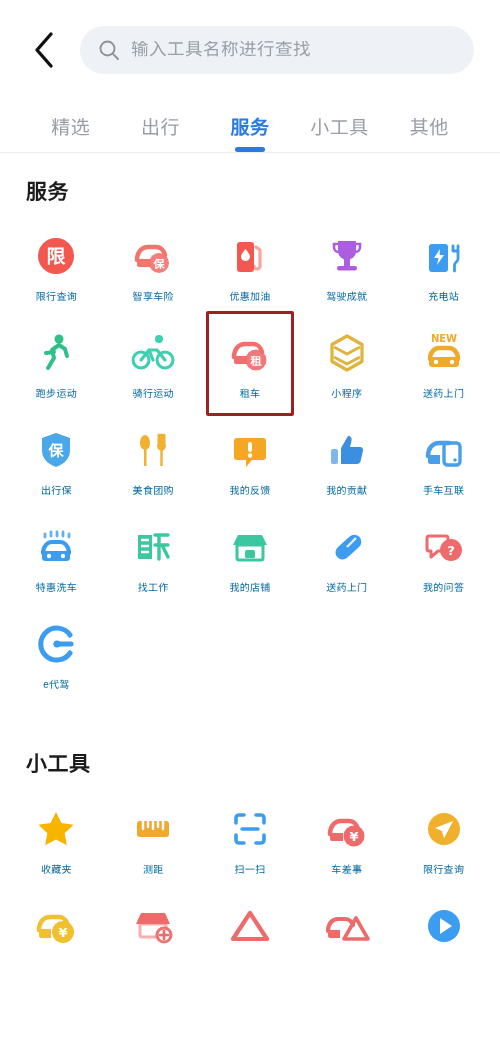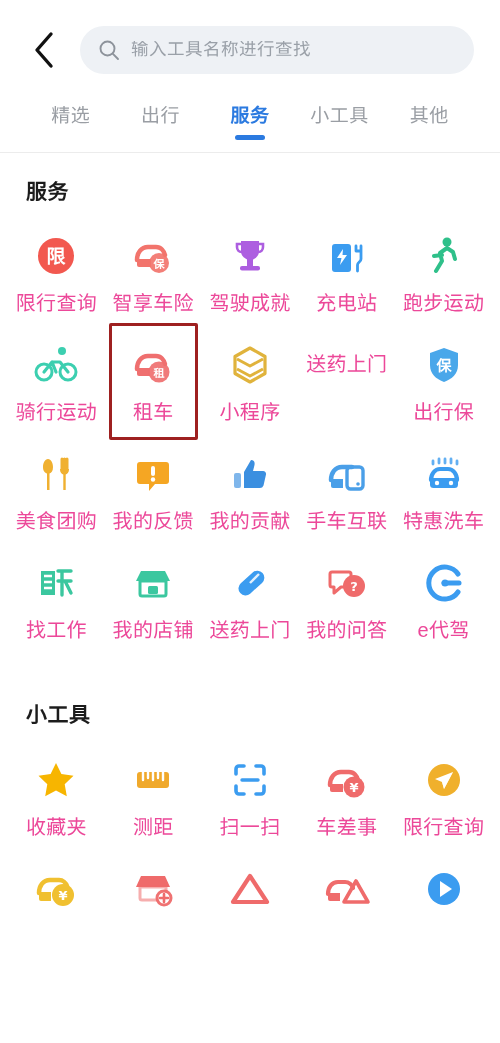--- a/index.html
+++ b/index.html
@@ -28,21 +28,21 @@
     display:flex; align-items:center; padding:0 18px; cursor:text;
   }
   .search-icon { flex:0 0 auto; width:22px; height:22px; margin-right:11px; display:block; }
   .search-placeholder {
     font-size:17.5px; color:#9aa0a8; letter-spacing:.5px; line-height:1;
     white-space:nowrap; overflow:hidden;
   }
 
   
   .tabs {
-    position:relative; display:flex; align-items:flex-start;
+    position:relative; display:flex; align-items:flex-end;
     padding:2px 26px 0 26px; height:52px; background:#fff;
   }
   .tab {
     flex:1 1 0; display:flex; flex-direction:column; align-items:center;
     cursor:pointer; position:relative; padding-top:2px;
   }
   .tab-label { font-size:19px; color:#9a9ea4; letter-spacing:.5px; line-height:1.25; white-space:nowrap; }
   .tab.active .tab-label { color:#2b7ae0; font-weight:bold; }
   .tab-underline { width:0; height:5px; border-radius:3px; background:transparent; margin-top:7px; }
   .tab.active .tab-underline { width:30px; background:#2b7ae0; }
@@ -68,21 +68,21 @@
   .cell.highlight::after {
     content:""; position:absolute; left:4px; right:4px; top:-6px; bottom:-6px;
     border:3px solid #9e2020; border-radius:2px; pointer-events:none;
   }
   .icon-wrap {
     width:48px; height:48px; position:relative;
     display:flex; align-items:center; justify-content:center;
   }
   .icon-wrap svg { display:block; width:48px; height:48px; overflow:visible; }
   .cell-label {
-    margin-top:11px; font-size:20px; color:#ec4899;
+    margin-top:11px; font-size:10px; color:#0369a1;
     letter-spacing:.3px; line-height:1.2; white-space:nowrap;
   }
   .cell.cut .cell-label { visibility:hidden; }
 
   .section-gap { height:16px; background:#fff; }
 </style>
 </head>
 <body>
 
 <div id="app">
@@ -151,20 +151,30 @@
                 <path d="M8 27h14v8H10a2 2 0 0 1-2-2z" fill="#f2746c"></path>
                 <circle cx="30" cy="31" r="10" fill="#f2746c" opacity=".92"></circle>
                 <text x="30" y="36" font-size="11" font-weight="bold" fill="#fff" text-anchor="middle" font-family="DejaVu Sans, sans-serif">保</text>
               </svg>
             </span>
             <span class="cell-label">智享车险</span>
           </div>
           <div class="cell">
             <span class="icon-wrap">
               <svg viewBox="0 0 48 48">
+                <rect x="11" y="10" width="17" height="30" rx="3" fill="#f2584f"></rect>
+                <path d="M19.5 17c2.5 3.3 4.5 5.4 4.5 7.6a4.5 4.5 0 0 1-9 0c0-2.2 2-4.3 4.5-7.6z" fill="#fff"></path>
+                <path d="M30 15l4 3v16a3 3 0 0 1-6 0" stroke="#f2584f" stroke-width="3.2" fill="none" opacity=".55" stroke-linecap="round"></path>
+              </svg>
+            </span>
+            <span class="cell-label">优惠加油</span>
+          </div>
+          <div class="cell">
+            <span class="icon-wrap">
+              <svg viewBox="0 0 48 48">
                 <path d="M15 9h18v10a9 9 0 0 1-18 0z" fill="#ad5ee0"></path>
                 <path d="M15 12h-4v3c0 3 2 5 4.5 5M33 12h4v3c0 3-2 5-4.5 5" stroke="#ad5ee0" stroke-width="2.6" fill="none" stroke-linecap="round"></path>
                 <rect x="21" y="27" width="6" height="7" fill="#ad5ee0"></rect>
                 <rect x="14" y="34" width="20" height="4.5" rx="2" fill="#ad5ee0"></rect>
               </svg>
             </span>
             <span class="cell-label">驾驶成就</span>
           </div>
           <div class="cell">
             <span class="icon-wrap">
@@ -210,20 +220,29 @@
           <div class="cell">
             <span class="icon-wrap">
               <svg viewBox="0 0 48 48">
                 <path d="M24 7l15 8.5v17L24 41 9 32.5v-17z" stroke="#e0b33c" stroke-width="3.2" fill="none" stroke-linejoin="round"></path>
                 <path d="M11 18l13 7 13-7M11 28l13 7 13-7" stroke="#e0b33c" stroke-width="3" fill="none" stroke-linejoin="round"></path>
               </svg>
             </span>
             <span class="cell-label">小程序</span>
           </div>
           <div class="cell">
+            <span class="icon-wrap">
+              <svg viewBox="0 0 48 48">
+                <text x="24" y="13" font-size="10" font-weight="bold" fill="#f0a92c" text-anchor="middle" font-family="DejaVu Sans, sans-serif">NEW</text>
+                <path d="M10 30c0-6 4-11 9-11h10c5 0 9 5 9 11" stroke="#f0a92c" stroke-width="4.5" fill="none" stroke-linecap="round"></path>
+                <rect x="9" y="28" width="30" height="10" rx="3.5" fill="#f0a92c"></rect>
+                <circle cx="16" cy="33" r="2.2" fill="#fff"></circle>
+                <circle cx="32" cy="33" r="2.2" fill="#fff"></circle>
+              </svg>
+            </span>
             <span class="cell-label">送药上门</span>
           </div>
           <div class="cell">
             <span class="icon-wrap">
               <svg viewBox="0 0 48 48">
                 <path d="M24 7l14 5v12c0 9-6 14-14 17-8-3-14-8-14-17V12z" fill="#49a7ea"></path>
                 <text x="24" y="30" font-size="15" font-weight="bold" fill="#fff" text-anchor="middle" font-family="DejaVu Sans, sans-serif">保</text>
               </svg>
             </span>
             <span class="cell-label">出行保</span>

